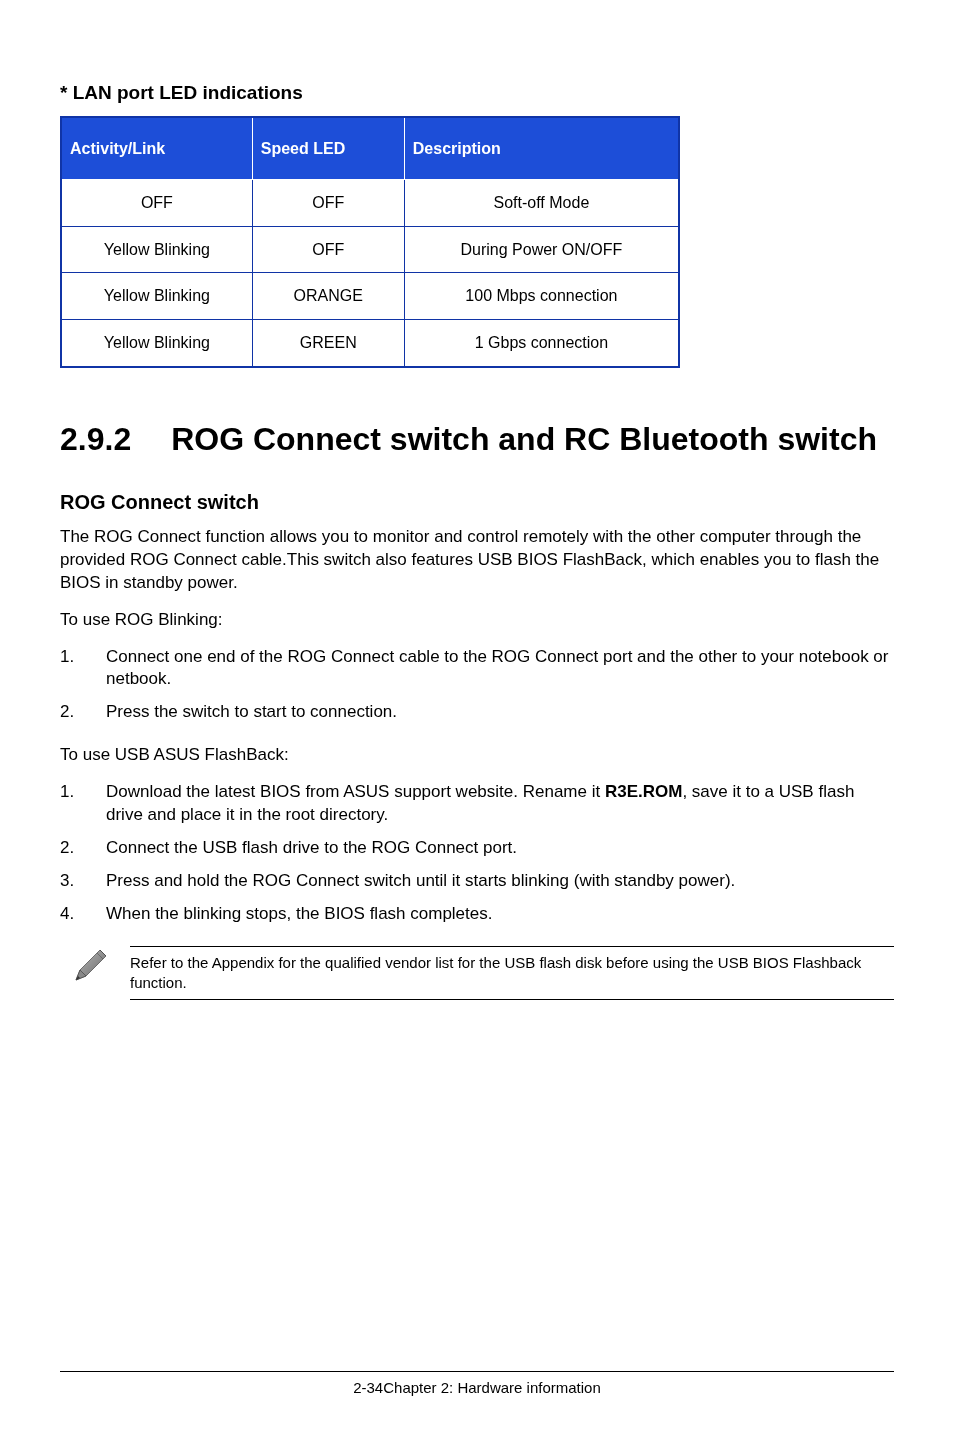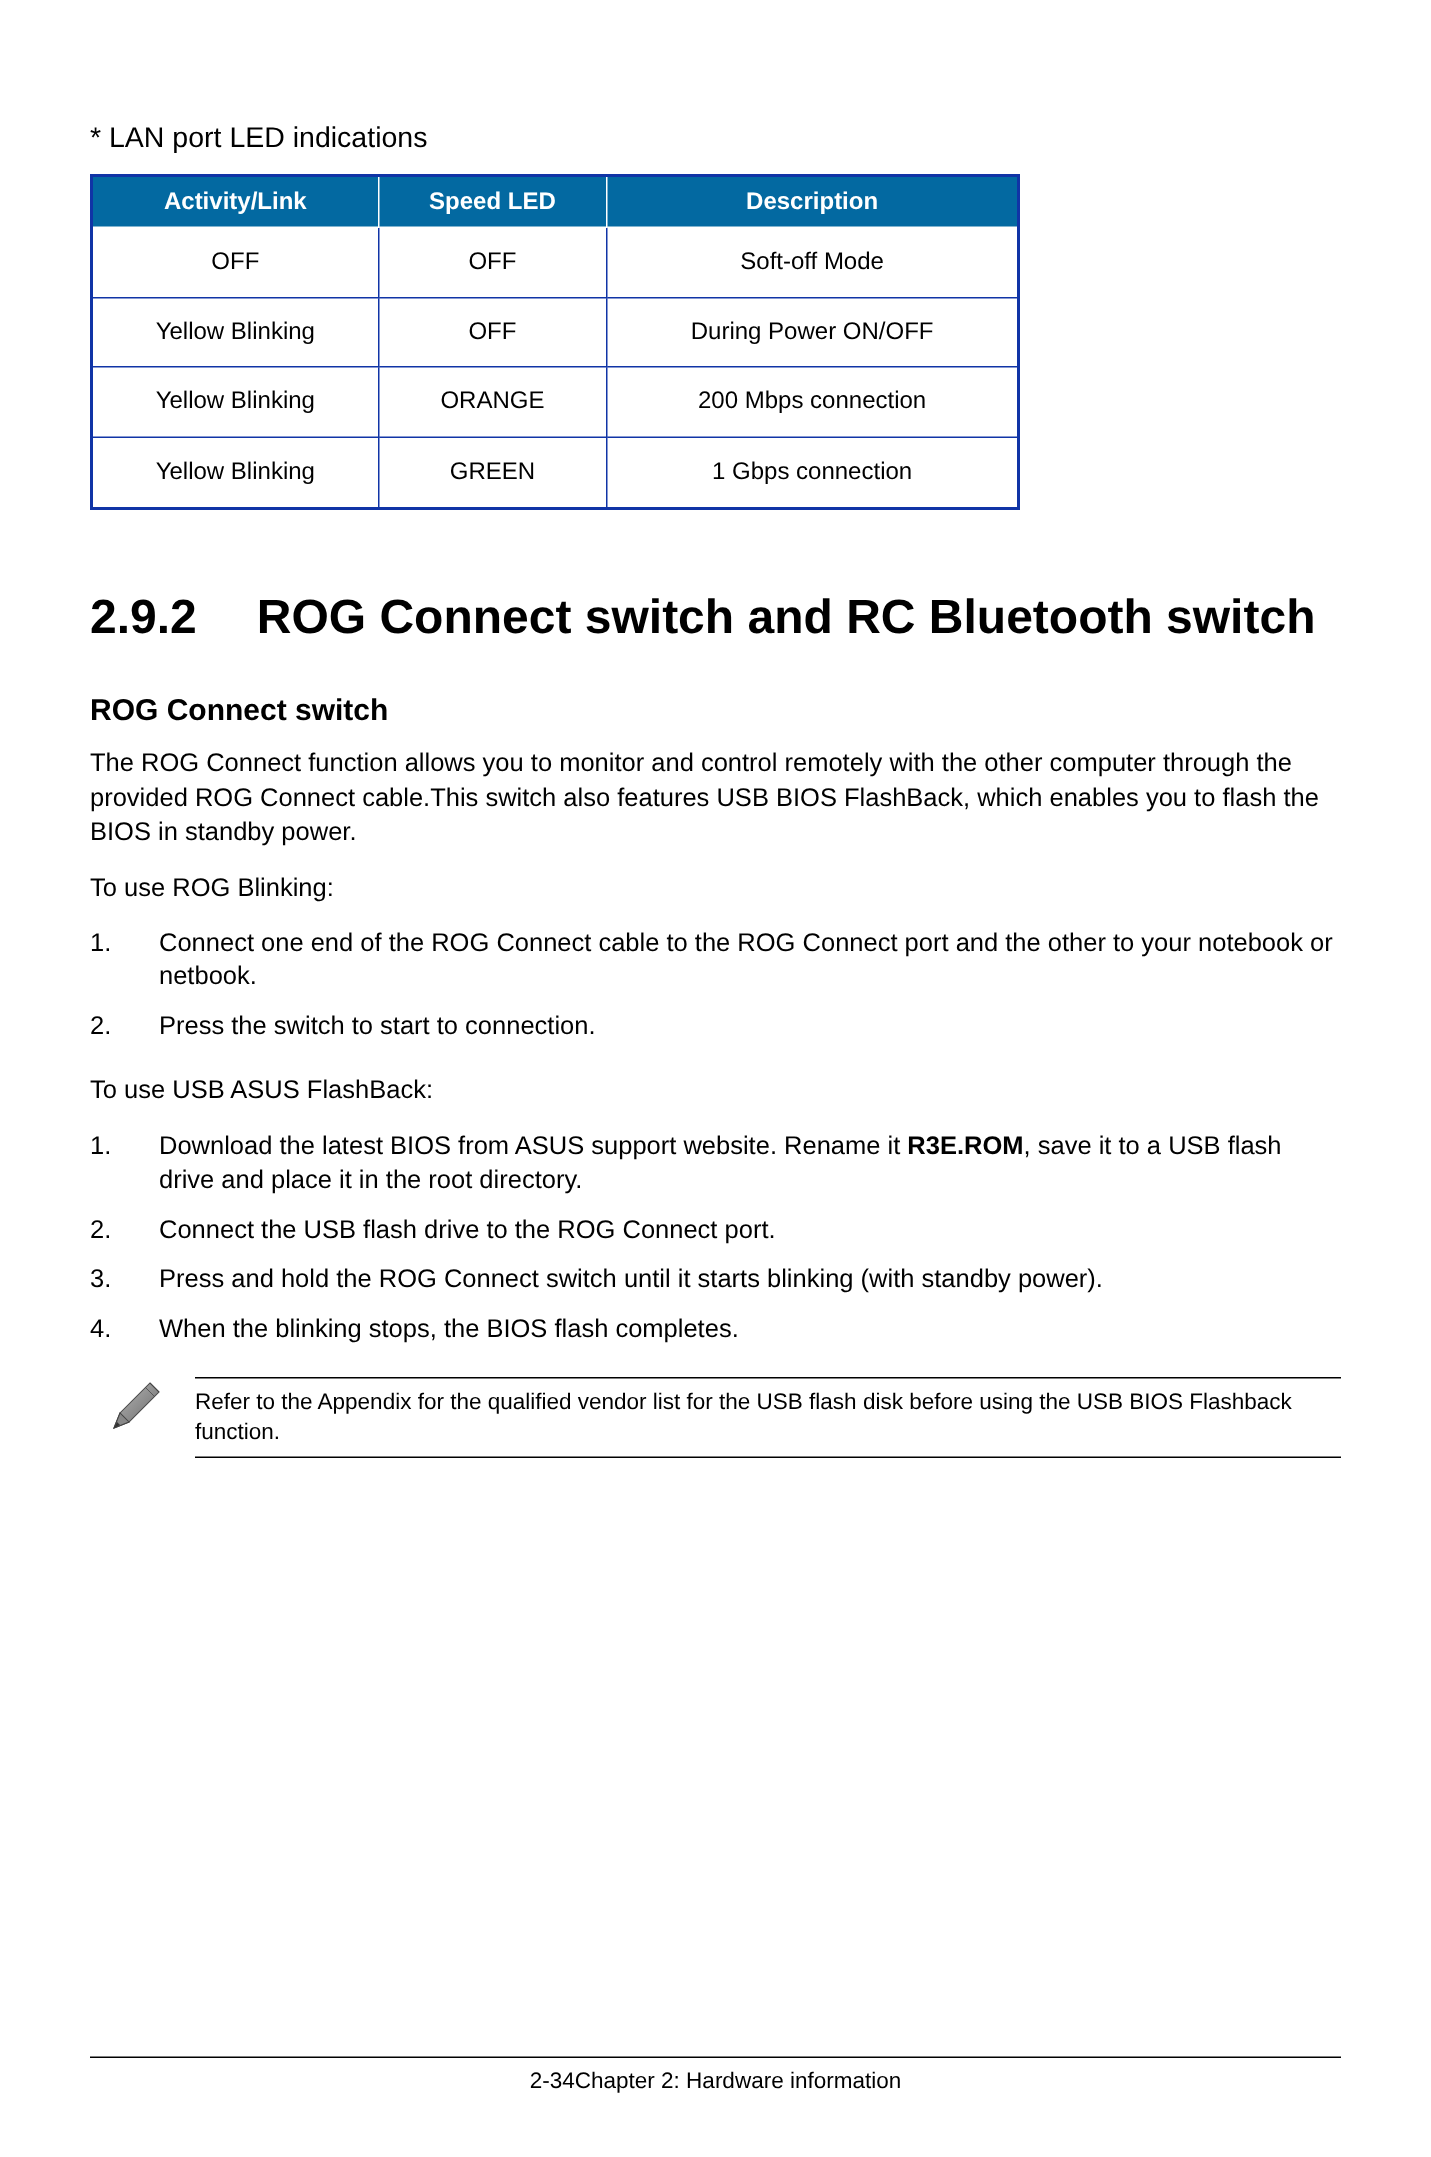--- a/index.html
+++ b/index.html
@@ -12,43 +12,43 @@
       background: #fff;
       padding: 80px 60px 40px 60px;
       width: 954px;
       min-height: 1438px;
       position: relative;
       color: #000;
       font-size: 17px;
       line-height: 1.35;
     }
     .section-heading-small {
-      font-weight: normal;
+      font-weight: bold;
       font-size: 19px;
       margin-bottom: 10px;
     }
     .table-and-diagram {
       display: flex;
       gap: 12px;
       align-items: flex-start;
       margin-bottom: 50px;
     }
     .led-table {
       border-collapse: collapse;
       width: 620px;
       border: 2px solid #1034a6;
     }
     .led-table th {
-      background: #0369a1;
+      background: #1d4ed8;
       color: #fff;
       font-weight: bold;
-      padding: 6px 8px;
+      padding: 20px 8px;
       border: 1px solid #fff;
       font-size: 16px;
-      text-align: center;
+      text-align: left;
     }
     .led-table td {
       padding: 12px 10px;
       border: 1px solid #1034a6;
       text-align: center;
       font-size: 16px;
     }
     .diagram {
       font-size: 12px;
       font-weight: bold;
@@ -198,21 +198,21 @@
         <td>Soft-off Mode</td>
       </tr>
       <tr>
         <td>Yellow Blinking</td>
         <td>OFF</td>
         <td>During Power ON/OFF</td>
       </tr>
       <tr>
         <td>Yellow Blinking</td>
         <td>ORANGE</td>
-        <td>200 Mbps connection</td>
+        <td>100 Mbps connection</td>
       </tr>
       <tr>
         <td>Yellow Blinking</td>
         <td>GREEN</td>
         <td>1 Gbps connection</td>
       </tr>
     </tbody>
   </table>
 
 </div>

